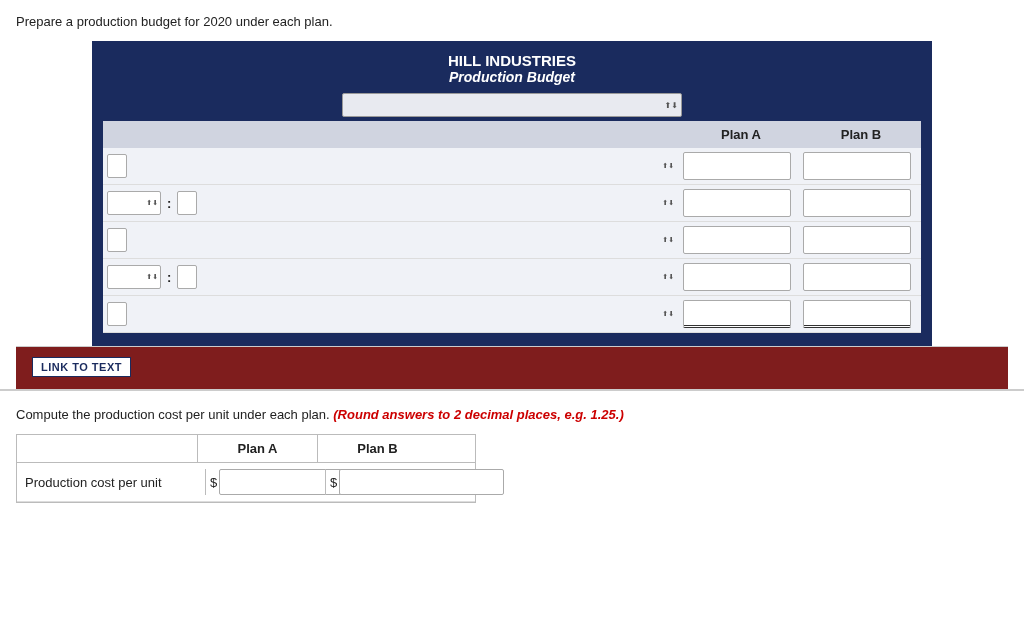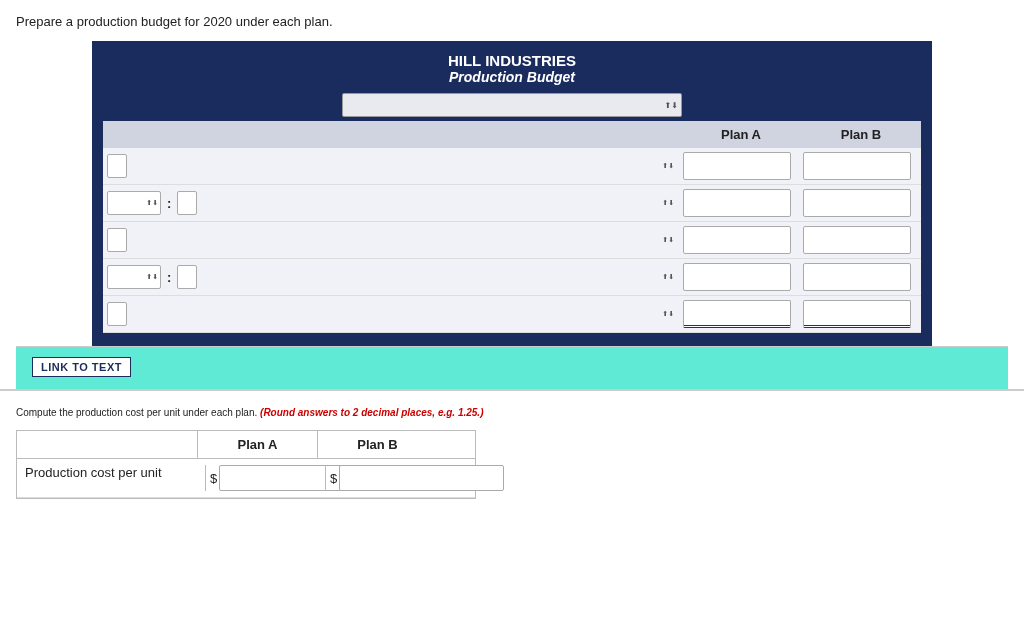--- a/index.html
+++ b/index.html
@@ -205,42 +205,42 @@
     }
 
     .colon {
       font-size: 13px;
       font-weight: bold;
       margin: 0 2px;
     }
 
     .link-to-text-section {
       padding: 10px 16px 12px 16px;
-      background: #5eead4;
+      background: #7f1d1d;
       border-top: 1px solid #ccc;
     }
 
     .link-to-text-btn {
       border: 1px solid #1a2b5e;
       background: #fff;
       color: #1a2b5e;
       font-size: 11px;
       font-weight: bold;
       padding: 3px 8px;
       cursor: pointer;
       letter-spacing: 0.5px;
     }
 
     .bottom-section {
       padding: 16px 16px 16px 16px;
       background: #fff;
     }
 
     .bottom-instructions {
-      font-size: 10px;
+      font-size: 13px;
       margin-bottom: 12px;
     }
 
     .bottom-instructions .italic-red {
       color: #cc0000;
       font-style: italic;
       font-weight: bold;
     }
 
     .cost-table {
@@ -263,21 +263,21 @@
       width: 120px;
       text-align: center;
       font-weight: bold;
       font-size: 13px;
       padding: 6px 4px;
       border-left: 1px solid #bbb;
     }
 
     .cost-row {
       display: flex;
-      align-items: flex-start;
+      align-items: center;
       padding: 6px 8px;
       border-bottom: 1px solid #ddd;
     }
 
     .cost-row-label {
       width: 180px;
       font-size: 13px;
     }
 
     .cost-cell {

